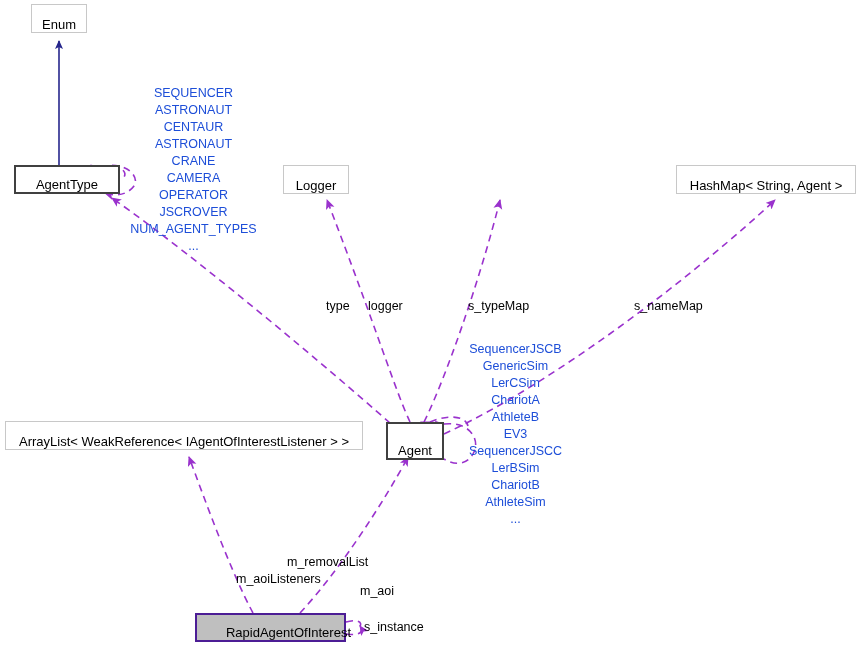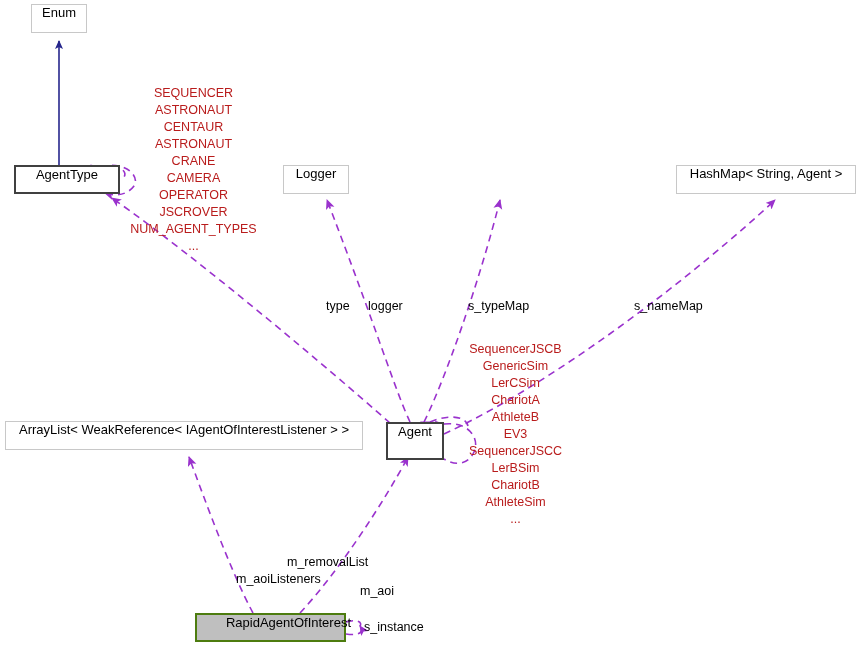--- a/index.html
+++ b/index.html
@@ -20,50 +20,50 @@
     position: absolute;
     left: 0;
     top: 0;
     width: 861px;
     height: 648px;
   }
   .node {
     position: absolute;
     box-sizing: border-box;
     display: flex;
-    align-items: flex-start;
+    align-items: flex-end;
     justify-content: center;
     font-size: 13px;
     color: #000000;
     background: #ffffff;
     white-space: nowrap;
     letter-spacing: 0px;
   }
   .node.plain {
     border: 1px solid #c8c8c8;
   }
   .node.bold {
     border: 2px solid #404040;
   }
   .node.current {
-    border: 2px solid #4d7c0f;
+    border: 2px solid #4c1d95;
     background: #bfbfbf;
     padding-left: 36px;
   }
   .edge-label {
     position: absolute;
     font-size: 12.5px;
     color: #000000;
     background: transparent;
     white-space: nowrap;
   }
   .attr-list {
     position: absolute;
     font-size: 12.5px;
-    color: #b91c1c;
+    color: #1d4ed8;
     text-align: center;
     line-height: 17px;
     white-space: nowrap;
   }
   .attr-list div {
     white-space: nowrap;
   }
 </style>
 </head>
 <body>

